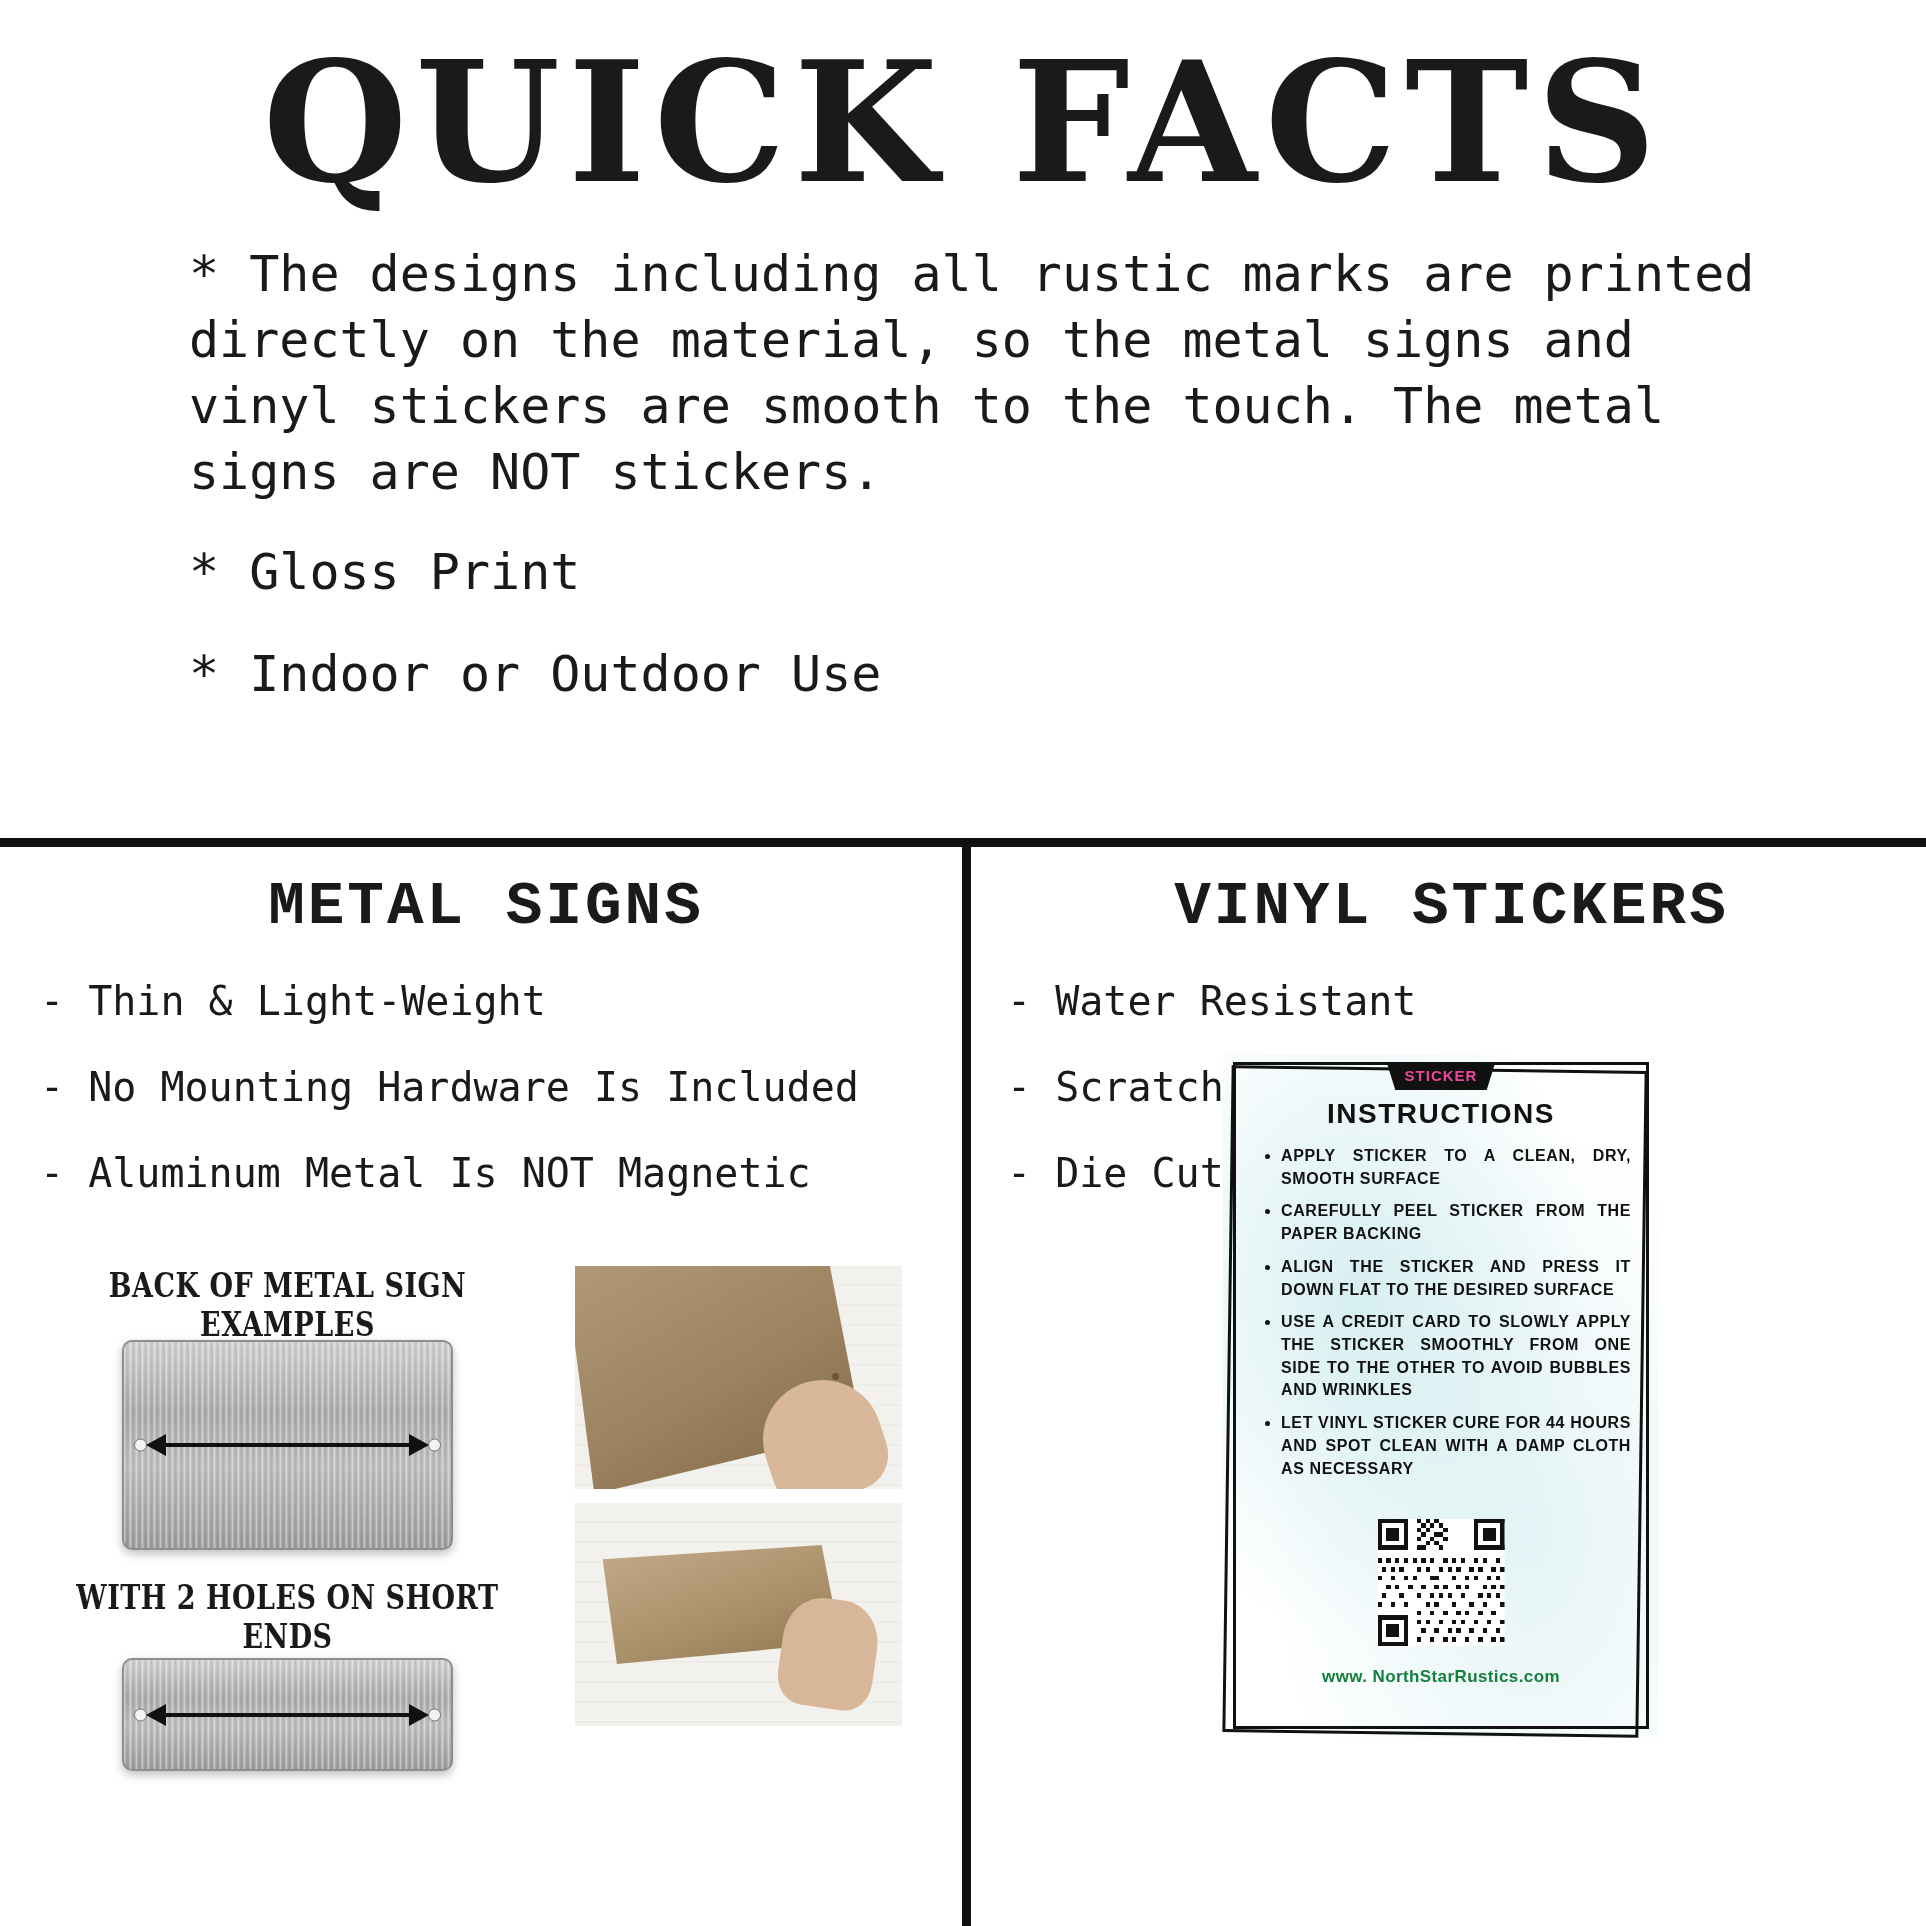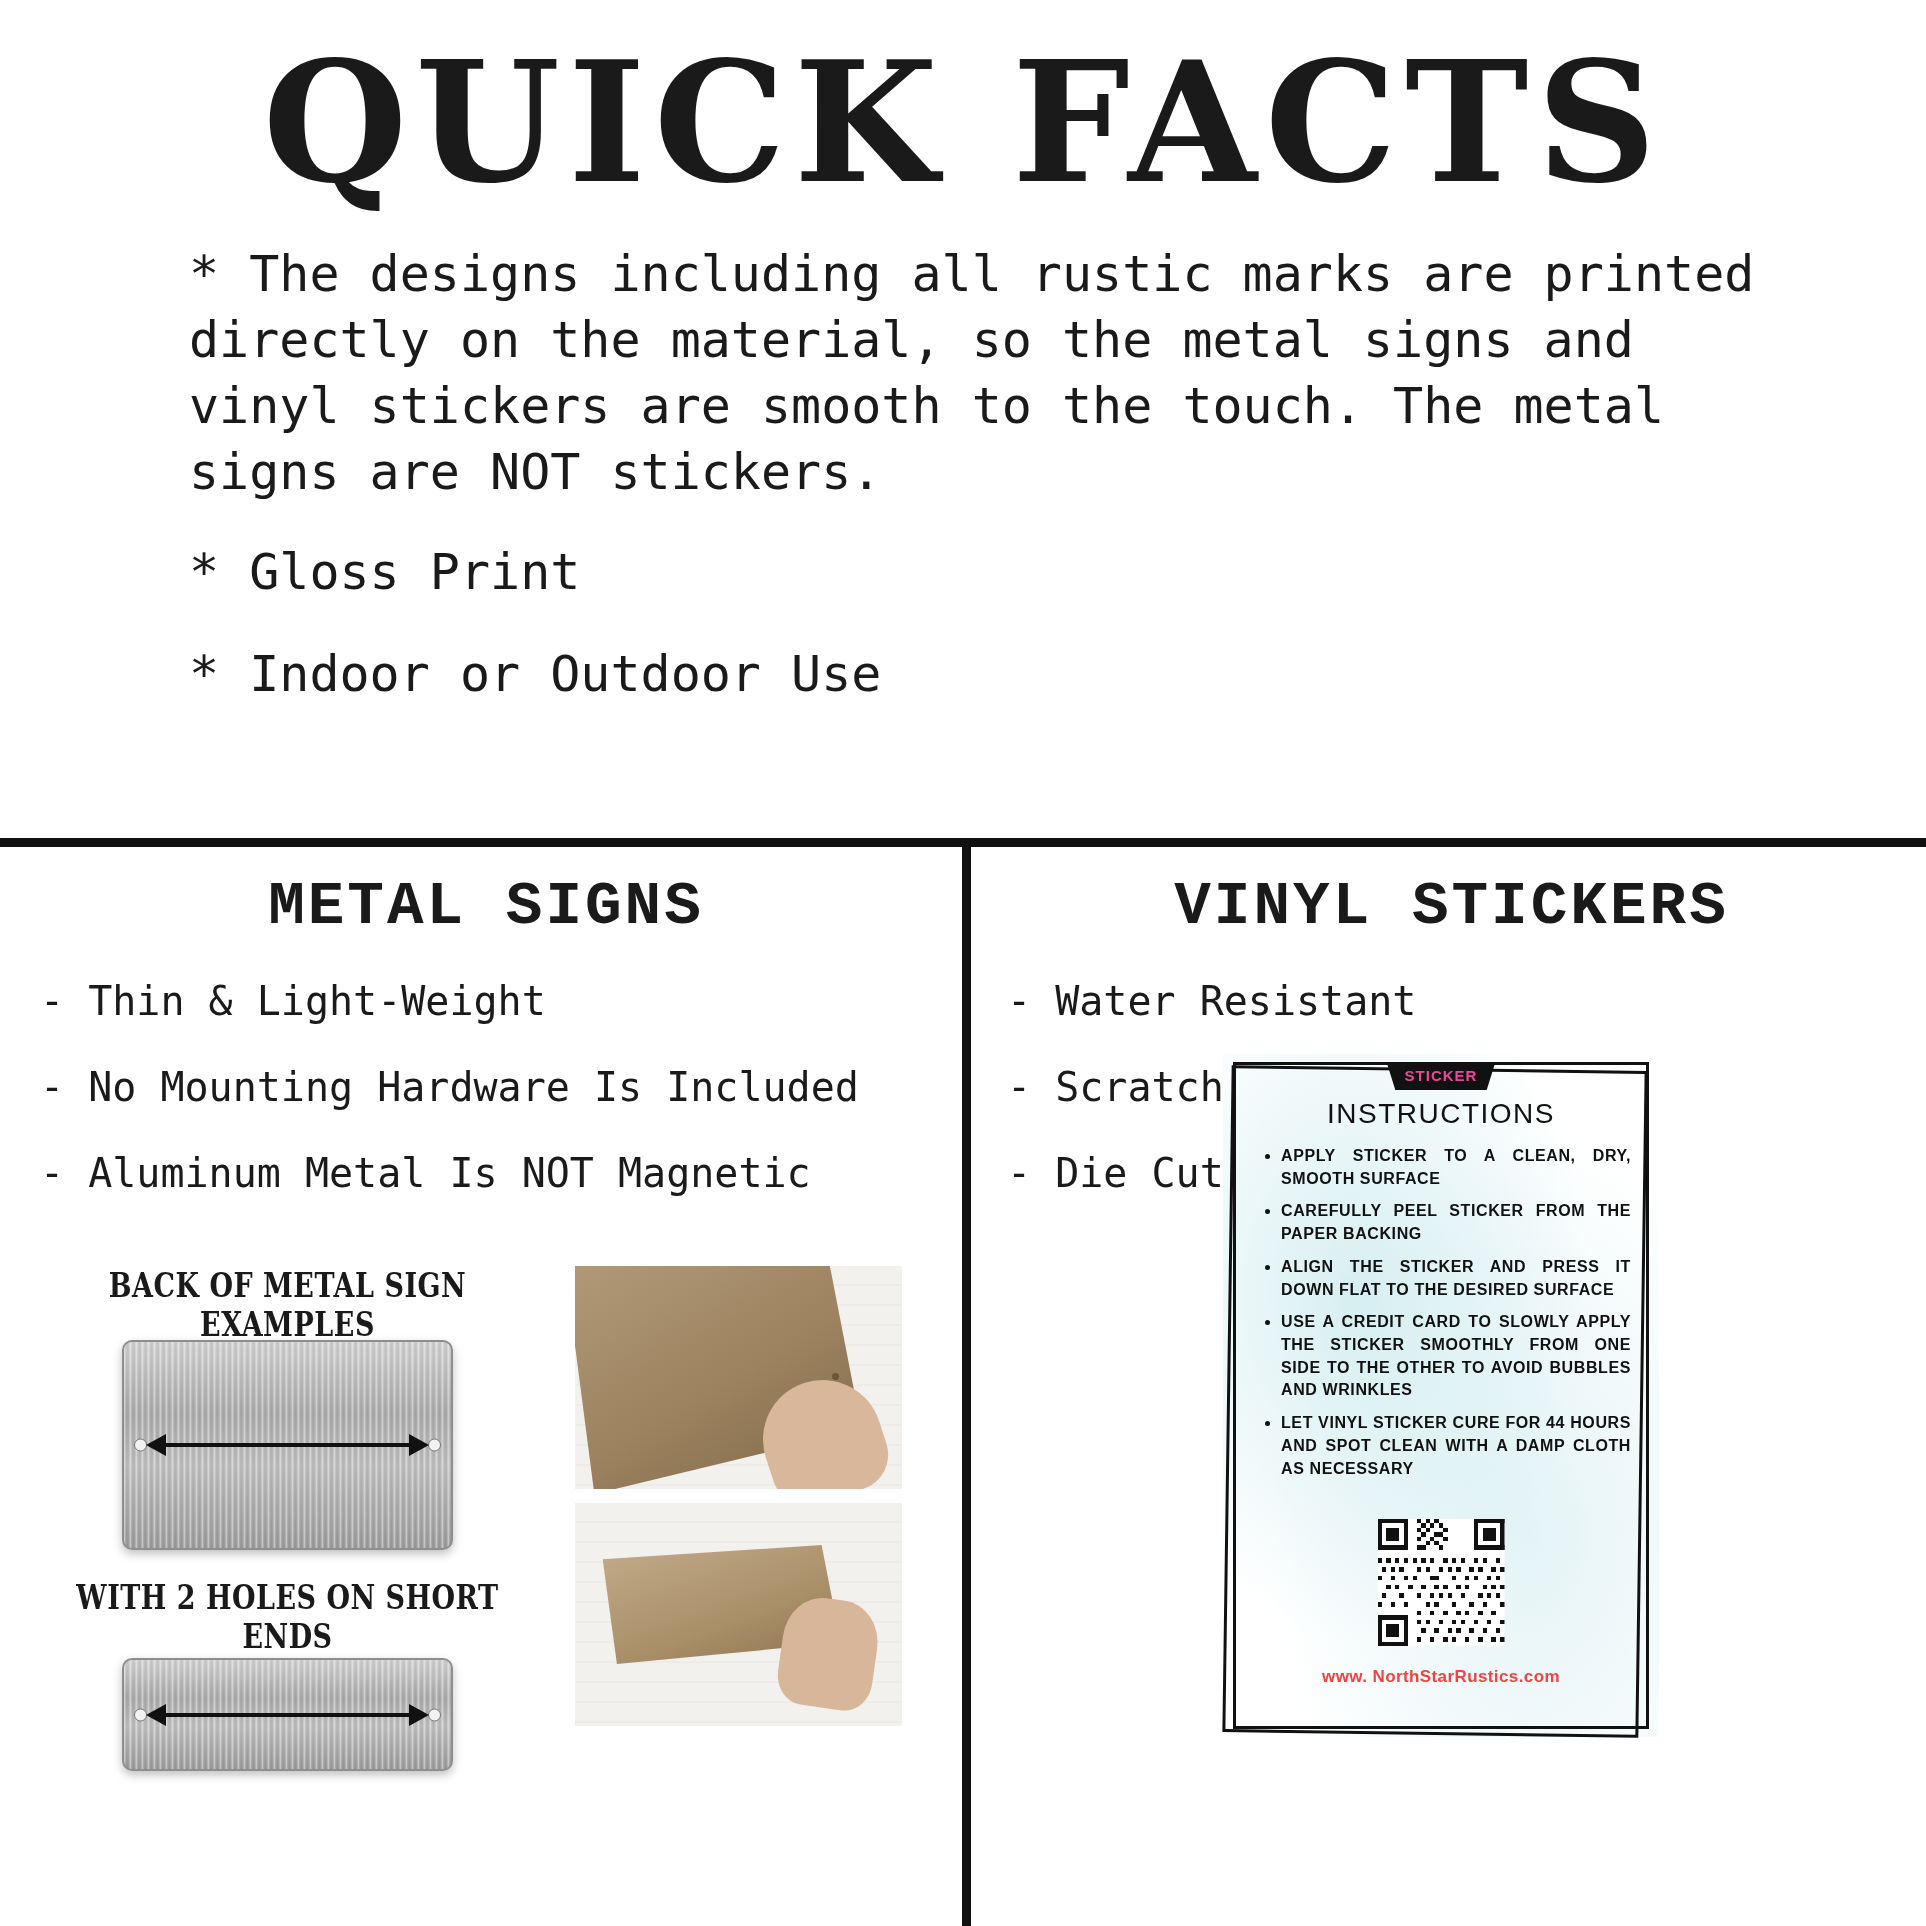--- a/index.html
+++ b/index.html
@@ -270,21 +270,21 @@
     clip-path: polygon(0% 0%, 100% 0%, 92% 100%, 8% 100%);
     text-align: center;
   }
   .sticker-head {
     position: absolute;
     top: 44px;
     left: 0; right: 0;
     text-align: center;
     font-family: "Liberation Sans", sans-serif;
     font-size: 28px;
-    font-weight: 400;
+    font-weight: 700;
     letter-spacing: 1.5px;
     color: #111;
   }
   .sticker-list {
     position: absolute;
     top: 91px;
     left: 38px;
     right: 28px;
     margin: 0;
     padding: 0 0 0 20px;
@@ -306,21 +306,21 @@
     height: 127px;
   }
   .sticker-url {
     position: absolute;
     left: 0; right: 0;
     bottom: 50px;
     text-align: center;
     font-family: "Liberation Sans", sans-serif;
     font-size: 17px;
     font-weight: 700;
-    color: #ef4444;
+    color: #15803d;
     letter-spacing: 0.4px;
   }
 </style>
 </head>
 <body>
 
 <div class="page">
 
   <div class="top">
     <div class="title">QUICK FACTS</div>

